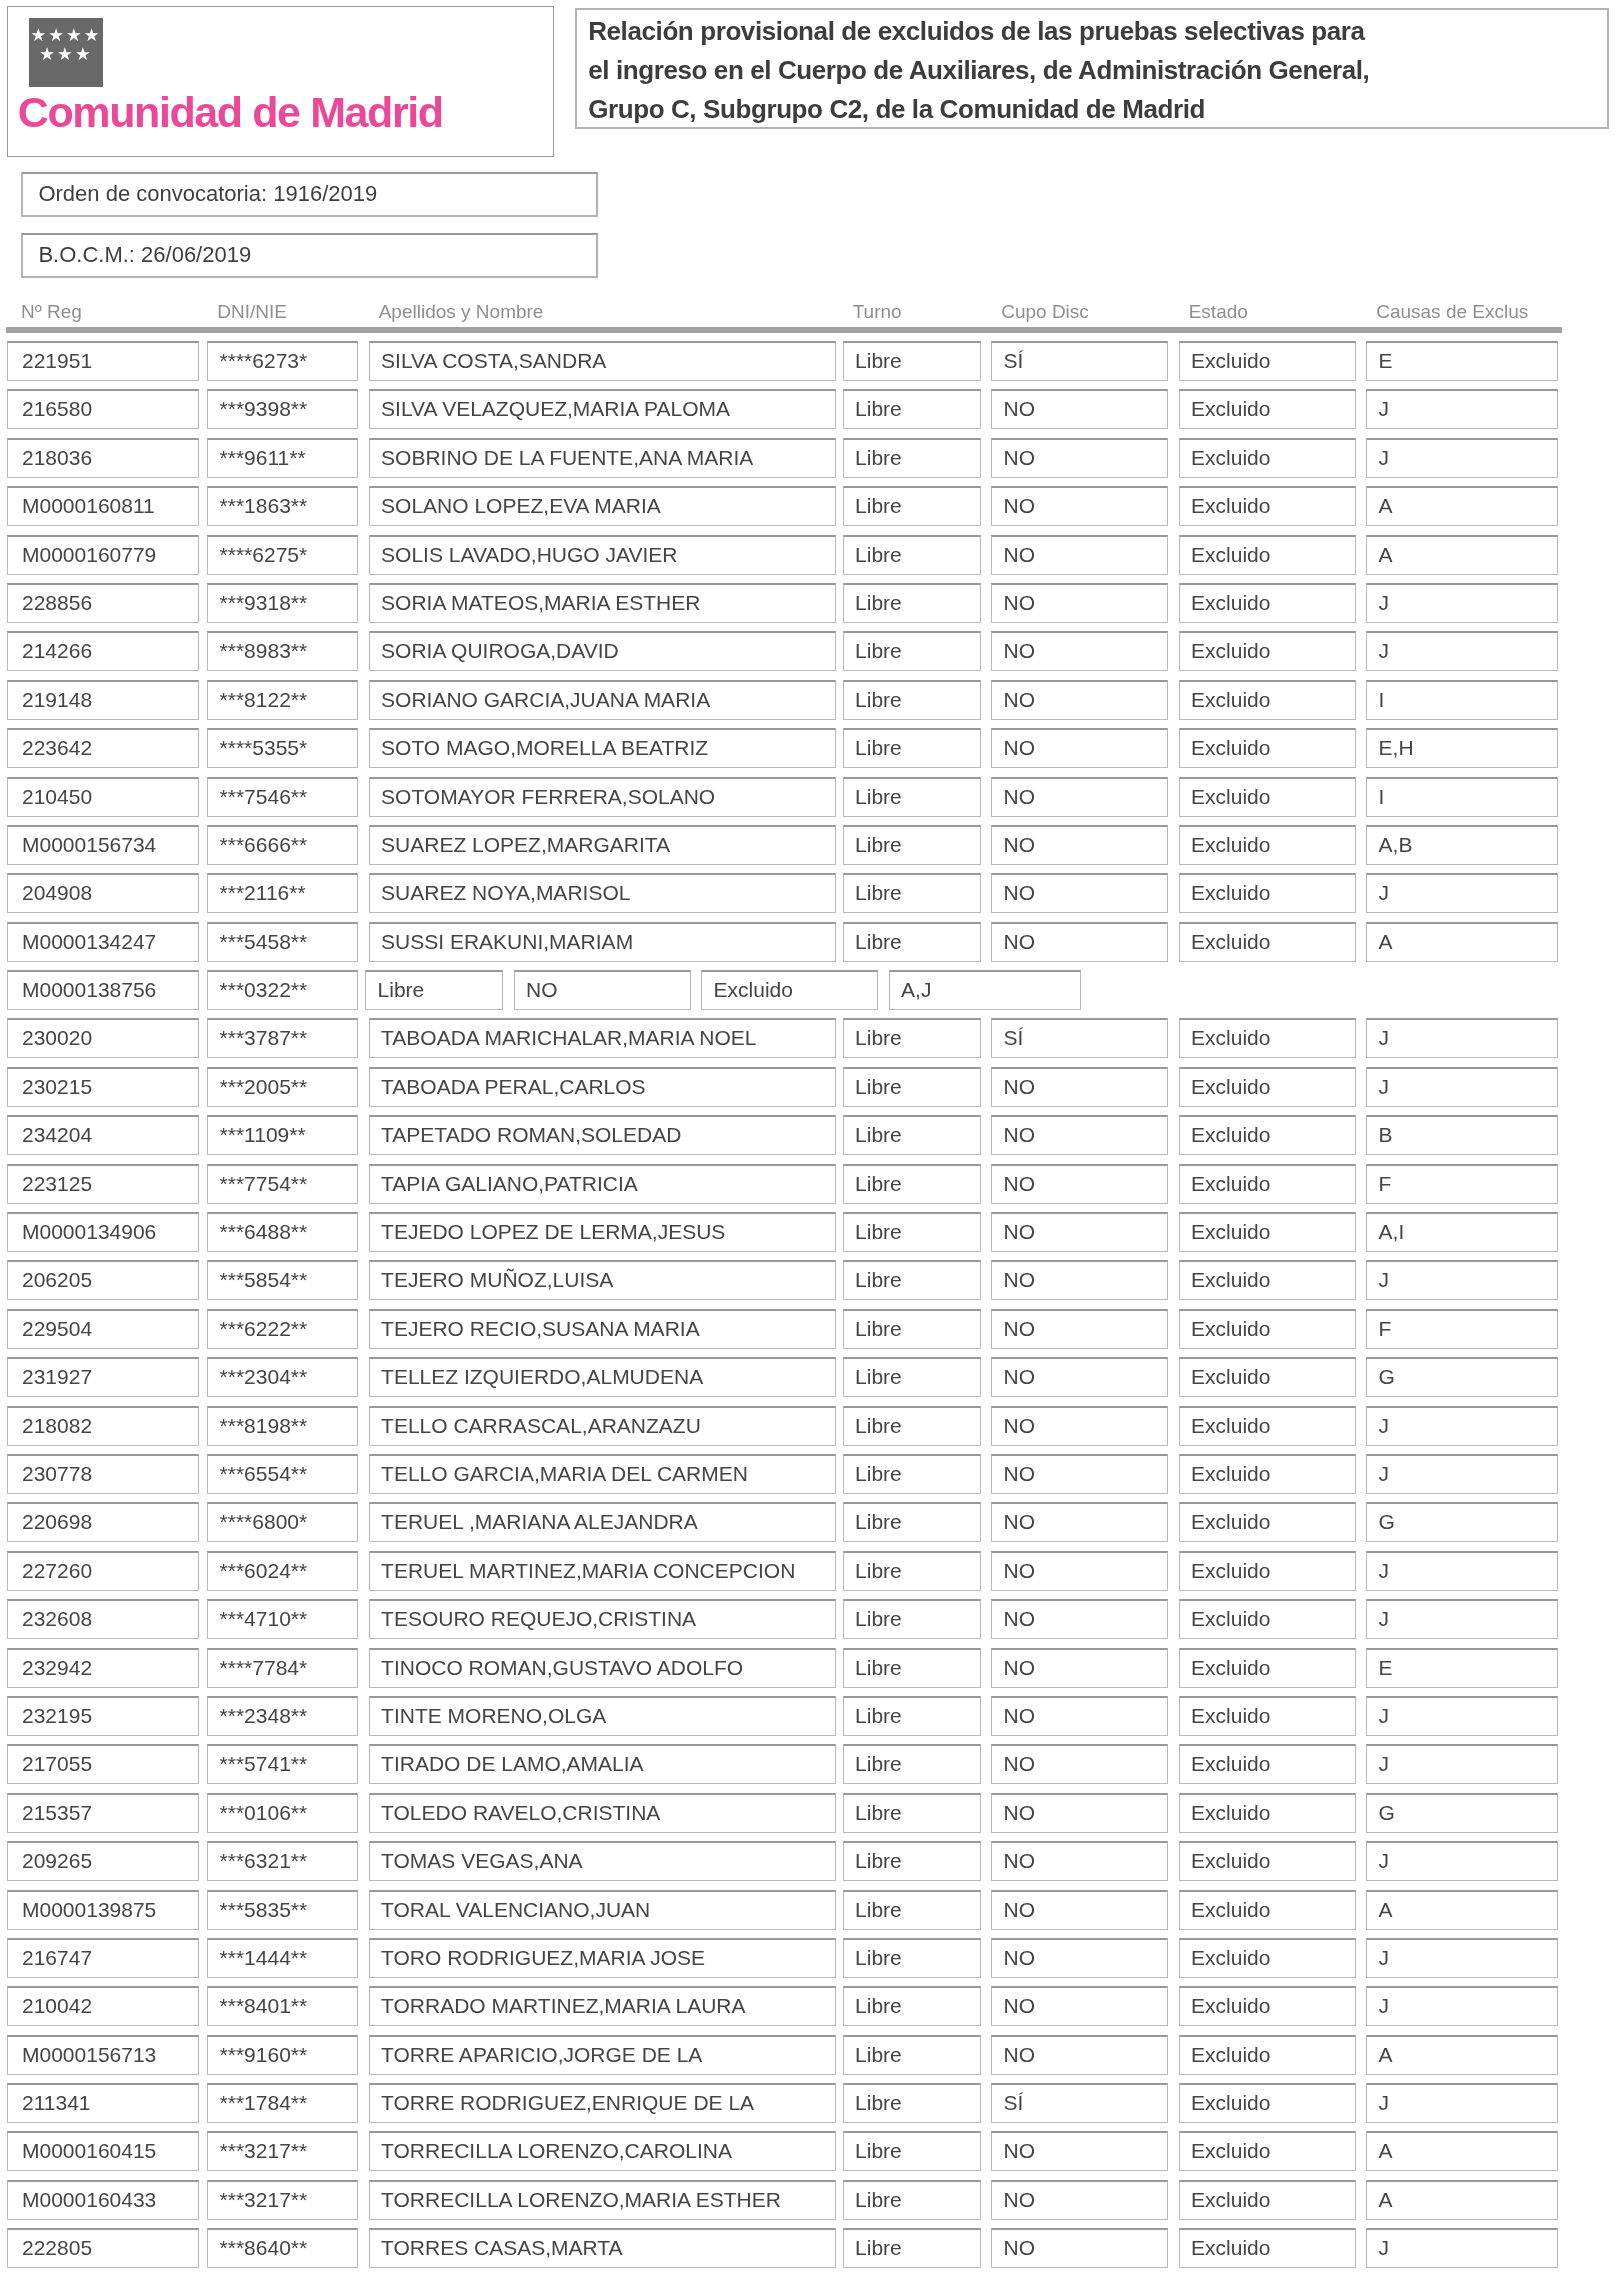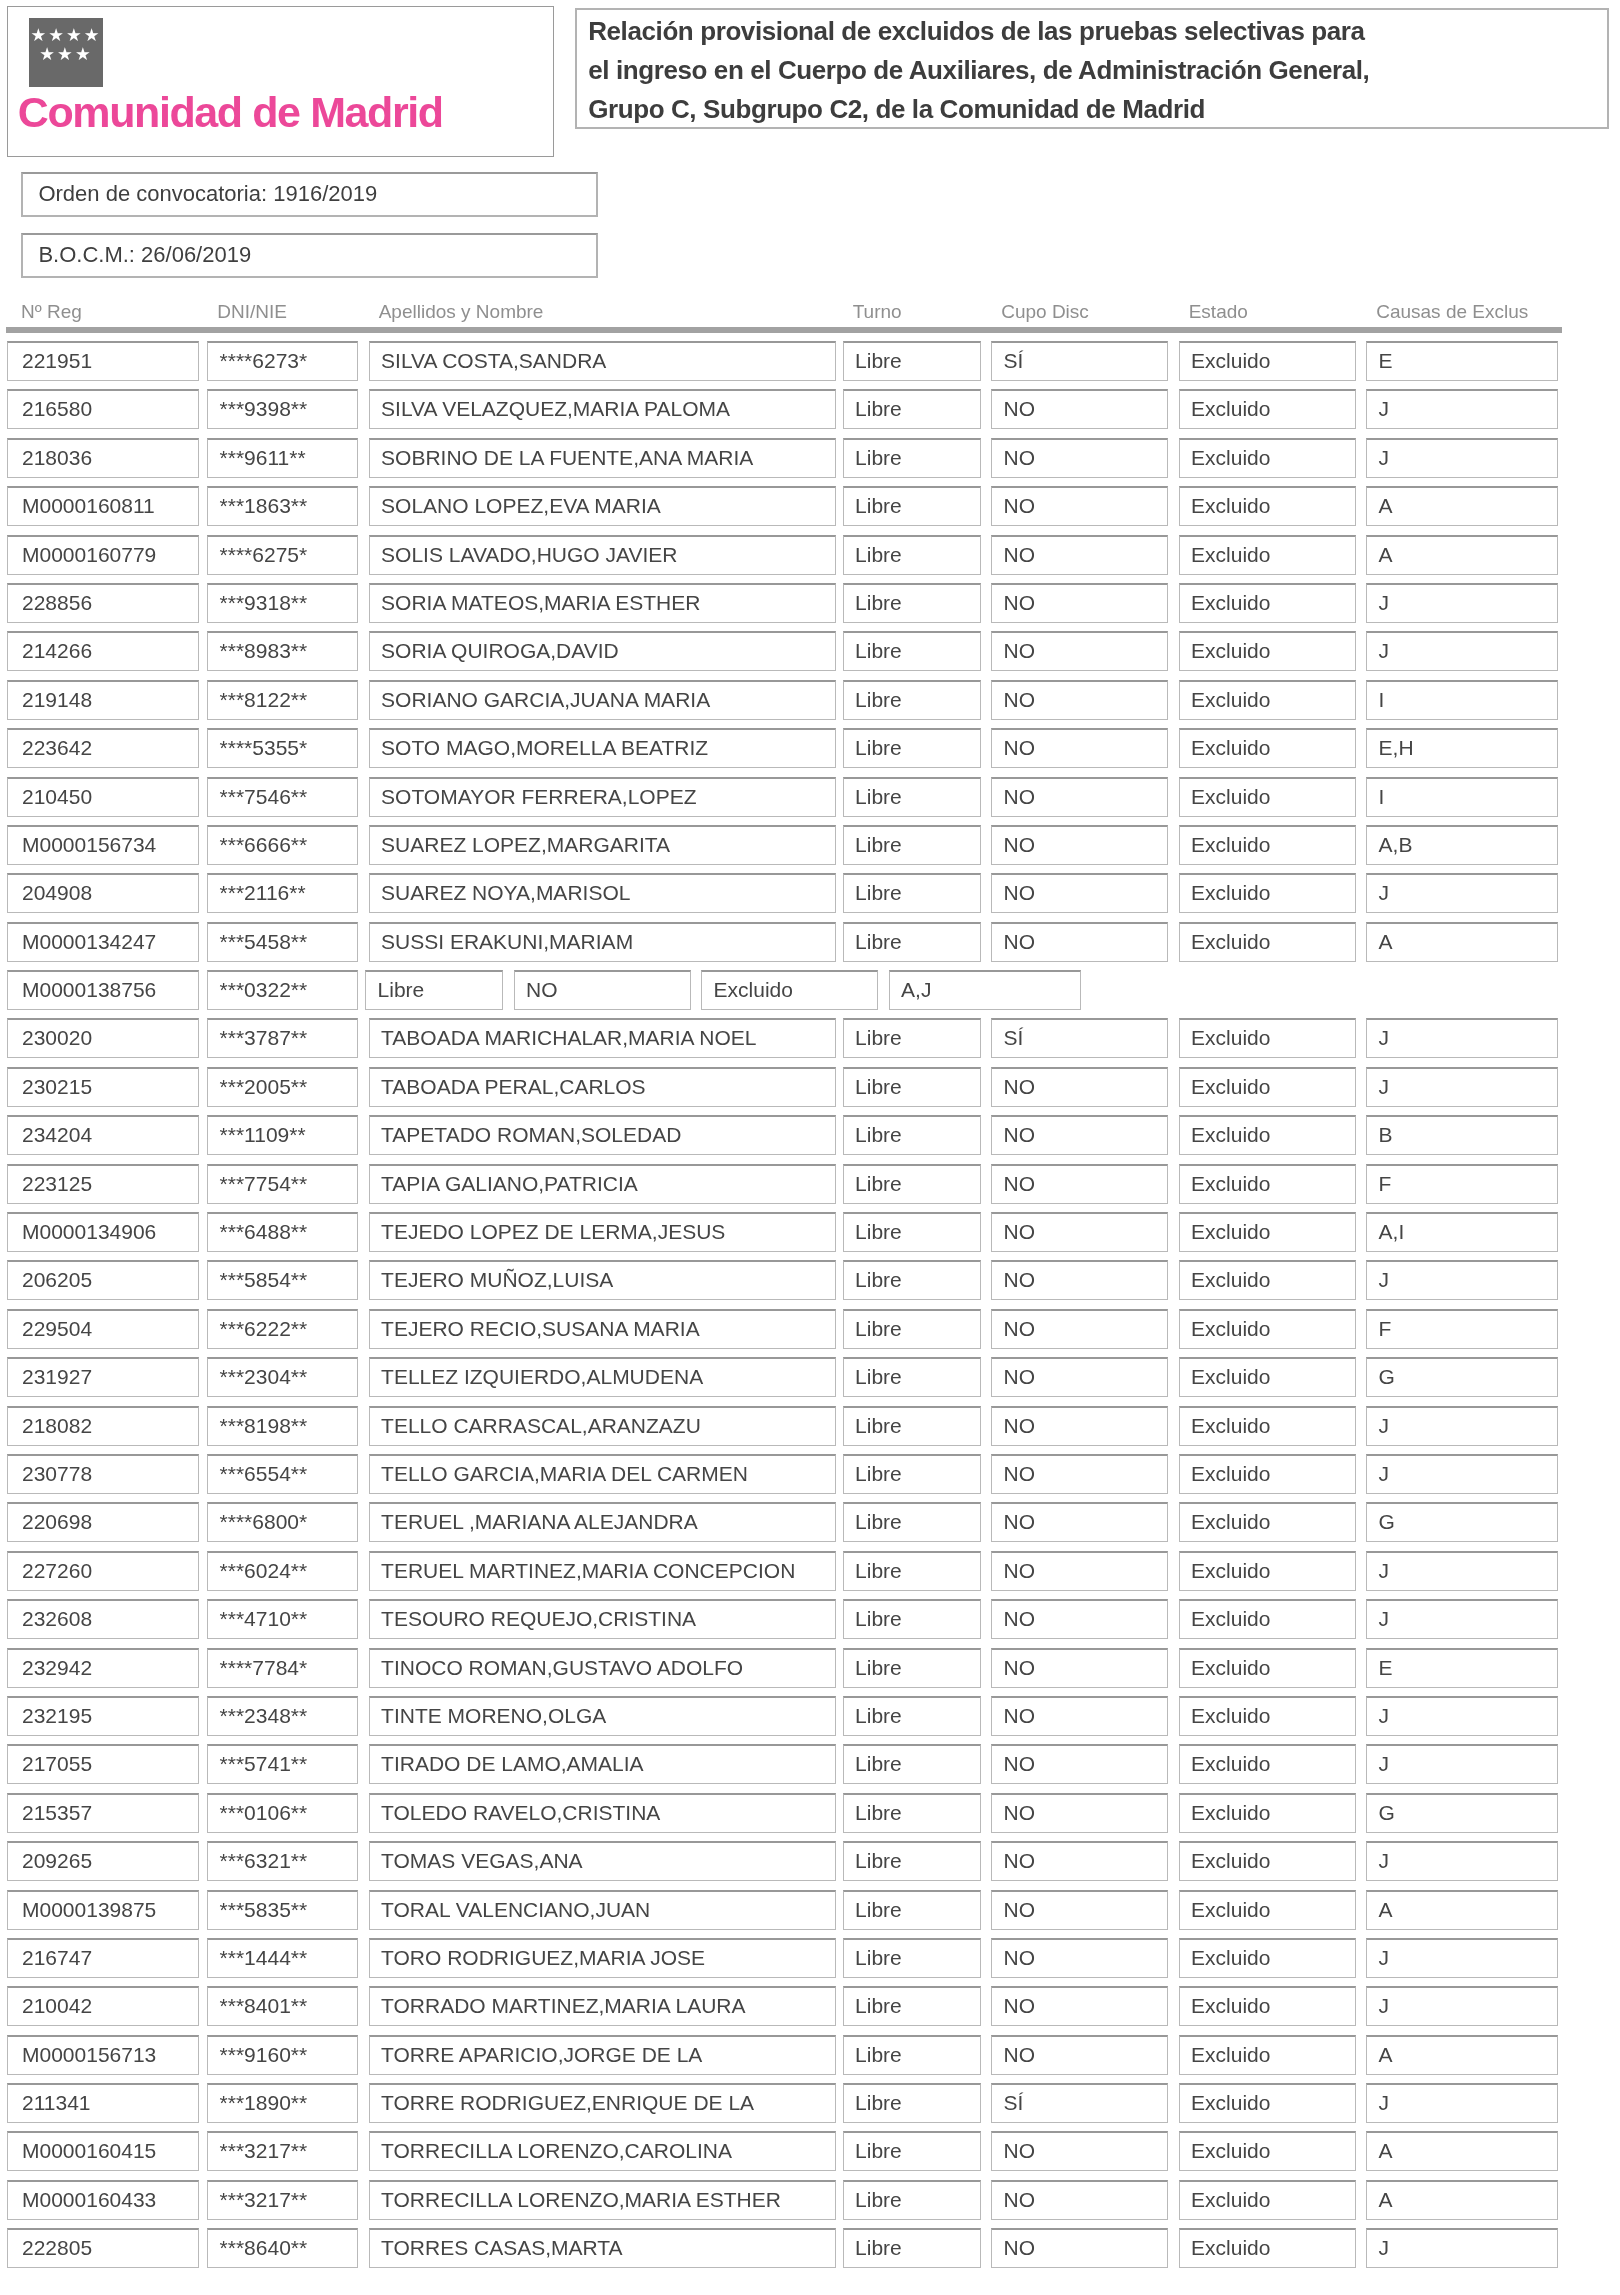--- a/index.html
+++ b/index.html
@@ -243,21 +243,21 @@
         <div class="cell c2">****5355*</div>
         <div class="cell c3">SOTO MAGO,MORELLA BEATRIZ</div>
         <div class="cell c4">Libre</div>
         <div class="cell c5">NO</div>
         <div class="cell c6">Excluido</div>
         <div class="cell c7">E,H</div>
       </div>
       <div class="row">
         <div class="cell c1">210450</div>
         <div class="cell c2">***7546**</div>
-        <div class="cell c3">SOTOMAYOR FERRERA,LOPEZ</div>
+        <div class="cell c3">SOTOMAYOR FERRERA,SOLANO</div>
         <div class="cell c4">Libre</div>
         <div class="cell c5">NO</div>
         <div class="cell c6">Excluido</div>
         <div class="cell c7">I</div>
       </div>
       <div class="row">
         <div class="cell c1">M0000156734</div>
         <div class="cell c2">***6666**</div>
         <div class="cell c3">SUAREZ LOPEZ,MARGARITA</div>
         <div class="cell c4">Libre</div>
@@ -484,21 +484,21 @@
         <div class="cell c1">M0000156713</div>
         <div class="cell c2">***9160**</div>
         <div class="cell c3">TORRE APARICIO,JORGE DE LA</div>
         <div class="cell c4">Libre</div>
         <div class="cell c5">NO</div>
         <div class="cell c6">Excluido</div>
         <div class="cell c7">A</div>
       </div>
       <div class="row">
         <div class="cell c1">211341</div>
-        <div class="cell c2">***1890**</div>
+        <div class="cell c2">***1784**</div>
         <div class="cell c3">TORRE RODRIGUEZ,ENRIQUE DE LA</div>
         <div class="cell c4">Libre</div>
         <div class="cell c5">SÍ</div>
         <div class="cell c6">Excluido</div>
         <div class="cell c7">J</div>
       </div>
       <div class="row">
         <div class="cell c1">M0000160415</div>
         <div class="cell c2">***3217**</div>
         <div class="cell c3">TORRECILLA LORENZO,CAROLINA</div>

